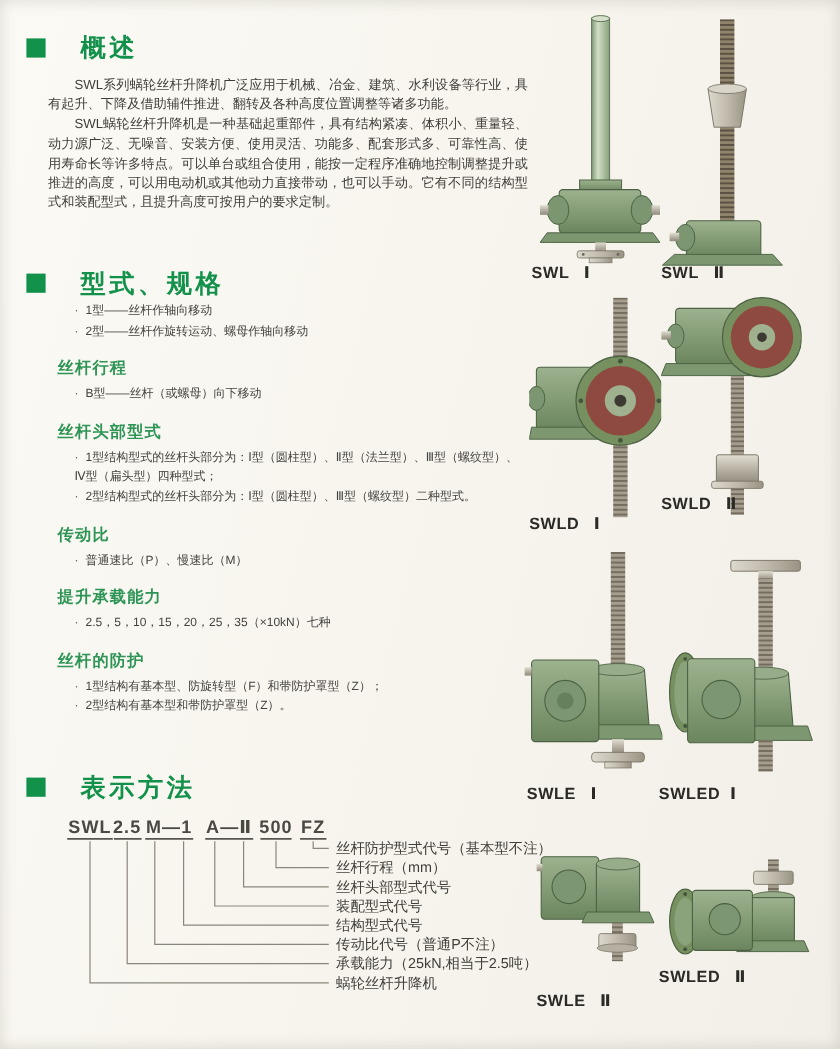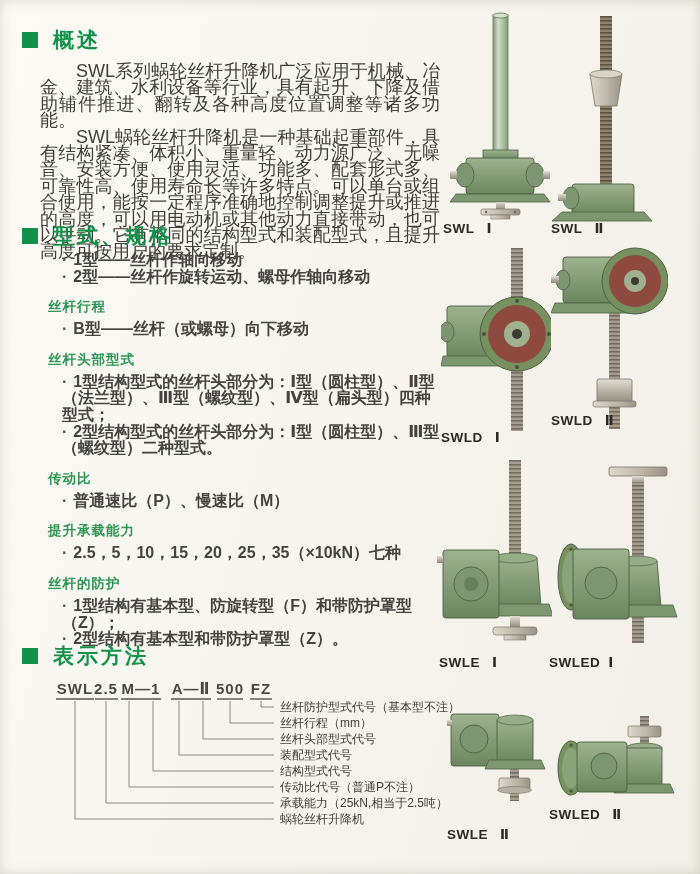--- a/index.html
+++ b/index.html
@@ -7,28 +7,28 @@
     position:relative;width:700px;height:874px;margin:0 auto;
     background:linear-gradient(105deg,#fbfaf5 0%,#f7f5ee 45%,#f1efe7 100%);
     font-family:"Liberation Sans","DejaVu Sans",sans-serif;
     overflow:hidden;box-shadow:inset 0 0 12px rgba(120,115,100,.25);
   }
   
   .sec{position:absolute;left:0;width:452px;}
   #sec-overview{top:0;}
   #sec-spec{top:216;}
   #sec-designation{top:642px;}
-  .sec-h{display:flex;align-items:center;gap:15px;margin:26px 0 0 22px;}
+  .sec-h{display:flex;align-items:center;gap:29px;margin:26px 0 0 22px;}
   .sq{width:16px;height:16px;background:#12914b;flex:0 0 auto;}
   .sec-h h2{margin:0;font-size:21px;font-weight:bold;color:#12914b;letter-spacing:3px;}
   .paras{margin:9px 0 0 40px;width:400px;}
-  .paras p{margin:0;font-size:18px;line-height:16.4px;color:#3f3e3a;text-align:justify;text-indent:2em;}
+  .paras p{margin:0;font-size:11px;line-height:16.4px;color:#3f3e3a;text-align:justify;text-indent:2em;}
   .subs{margin:2px 0 0 48px;width:392px;}
   .sub-h{margin:13px 0 5px 0;font-size:13.5px;font-weight:bold;color:#2e9556;letter-spacing:1px;}
-  .item{font-size:16px;line-height:16.6px;color:#444340;padding-left:14px;font-weight:bold;}
+  .item{font-size:10px;line-height:16.6px;color:#444340;padding-left:14px;}
   .blt{margin-right:6px;color:#55544f;}
   
   .diagram{margin:8px 0 0 18px;display:block;}
   .tok{font-size:15px;font-weight:bold;fill:#4a4843;letter-spacing:1px;}
   .dlabel{font-size:12px;fill:#3f3e3a;}
   .lead{stroke:#8a867c;stroke-width:1;fill:none;}
   .undl{stroke:#57554f;stroke-width:1.4;}
   
   .photo{position:absolute;}
   .photo svg{display:block;}

